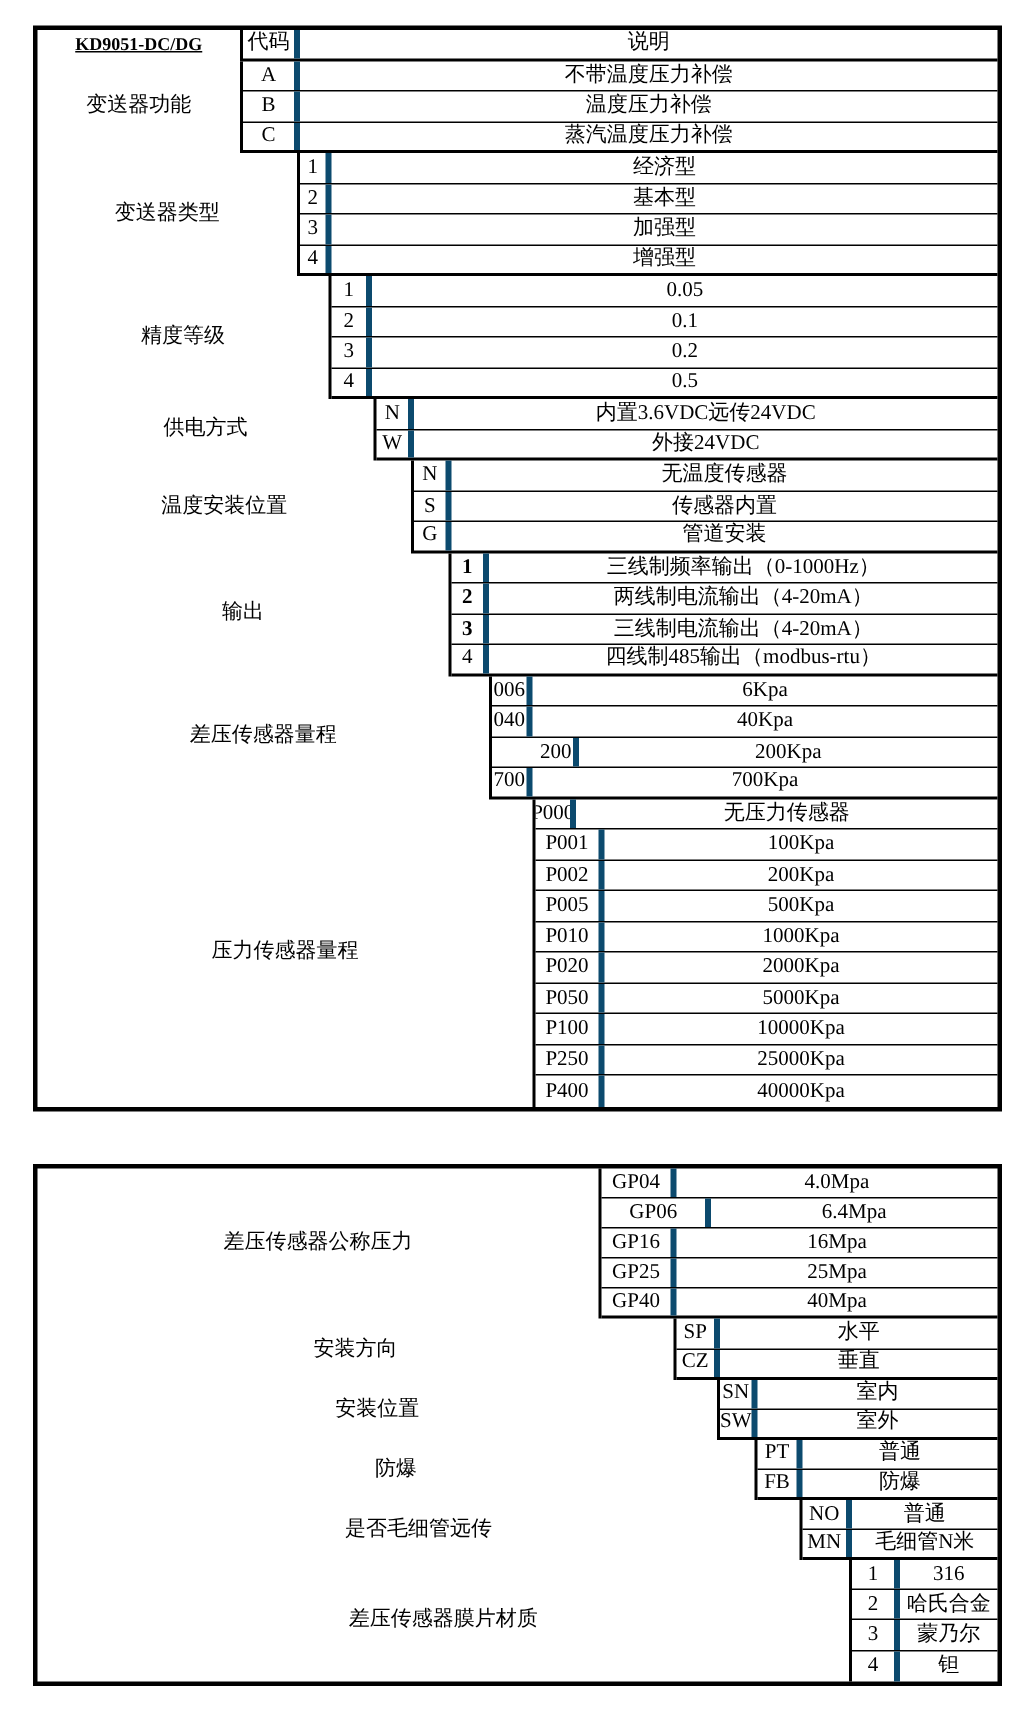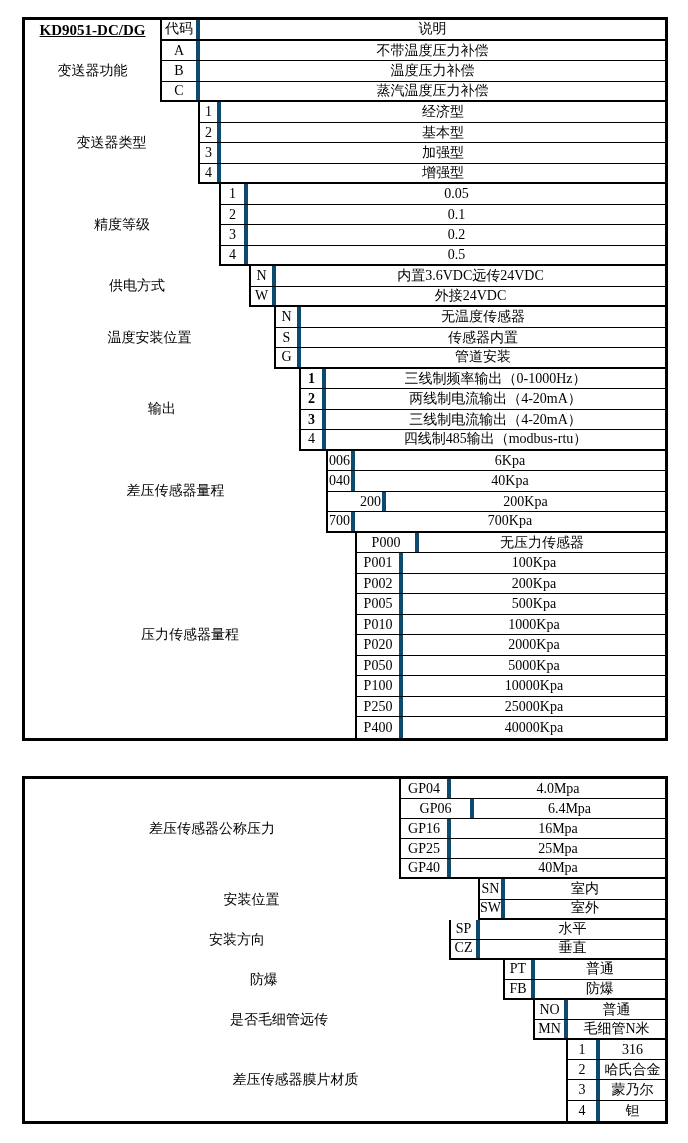--- a/index.html
+++ b/index.html
@@ -33,21 +33,21 @@
     display:flex;align-items:flex-end;justify-content:center;
     font-size:14px;line-height:1;padding-bottom:2.5px;
     white-space:nowrap;overflow:hidden;
   }
   .desc{
     flex:1;display:flex;align-items:flex-end;justify-content:center;
     font-size:14px;line-height:1;padding-bottom:2.5px;
     white-space:nowrap;overflow:hidden;
   }
   .bold{font-weight:bold;}
-  .model{font-weight:bold;text-decoration:underline;font-size:15px;}
+  .model{font-weight:bold;text-decoration:underline;font-size:12px;}
 </style>
 </head>
 <body>
 
 <div id="root">
     <div class="otable" id="t1" style="top: 17px; left: 22px; width: 646px;">
       <div class="section">
         <div class="label model" style="width: 137px;">KD9051-DC/DG</div>
         <div class="rows">
           <div class="row">
@@ -184,21 +184,21 @@
           <div class="row">
             <div class="code" style="width: 27px;">700</div>
             <div class="desc">700Kpa</div>
           </div>
         </div>
       </div>
       <div class="section">
         <div class="label" style="width: 332px;">压力传感器量程</div>
         <div class="rows">
           <div class="row">
-            <div class="code" style="width: 62px;">P000</div>
+            <div class="code" style="width: 27px;">P000</div>
             <div class="desc">无压力传感器</div>
           </div>
           <div class="row">
             <div class="code" style="width: 46px;">P001</div>
             <div class="desc">100Kpa</div>
           </div>
           <div class="row">
             <div class="code" style="width: 46px;">P002</div>
             <div class="desc">200Kpa</div>
           </div>
@@ -253,42 +253,42 @@
             <div class="code" style="width: 50px;">GP25</div>
             <div class="desc">25Mpa</div>
           </div>
           <div class="row">
             <div class="code" style="width: 50px;">GP40</div>
             <div class="desc">40Mpa</div>
           </div>
         </div>
       </div>
       <div class="section">
+        <div class="label" style="width: 426px;">安装方向</div>
+        <div class="rows">
+          <div class="row">
+            <div class="code" style="width: 29px;">SP</div>
+            <div class="desc">水平</div>
+          </div>
+          <div class="row">
+            <div class="code" style="width: 29px;">CZ</div>
+            <div class="desc">垂直</div>
+          </div>
+        </div>
+      </div>
+      <div class="section">
         <div class="label" style="width: 455px;">安装位置</div>
         <div class="rows">
           <div class="row">
             <div class="code" style="width: 25px;">SN</div>
             <div class="desc">室内</div>
           </div>
           <div class="row">
             <div class="code" style="width: 25px;">SW</div>
             <div class="desc">室外</div>
-          </div>
-        </div>
-      </div>
-      <div class="section">
-        <div class="label" style="width: 426px;">安装方向</div>
-        <div class="rows">
-          <div class="row">
-            <div class="code" style="width: 29px;">SP</div>
-            <div class="desc">水平</div>
-          </div>
-          <div class="row">
-            <div class="code" style="width: 29px;">CZ</div>
-            <div class="desc">垂直</div>
           </div>
         </div>
       </div>
       <div class="section">
         <div class="label" style="width: 480px;">防爆</div>
         <div class="rows">
           <div class="row">
             <div class="code" style="width: 30px;">PT</div>
             <div class="desc">普通</div>
           </div>

